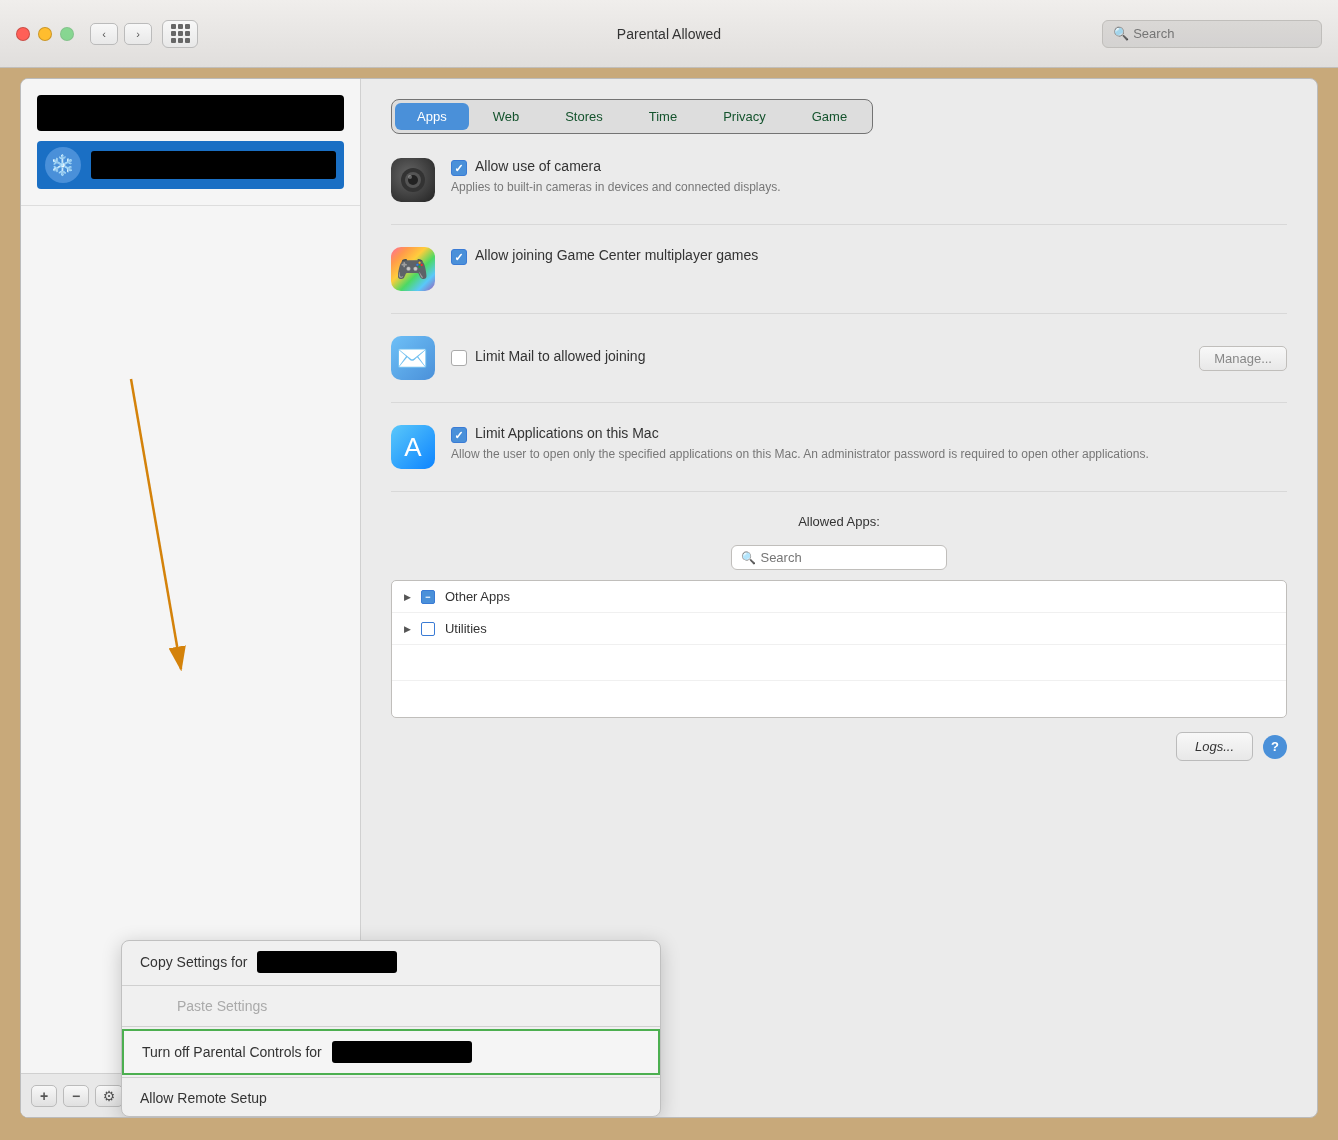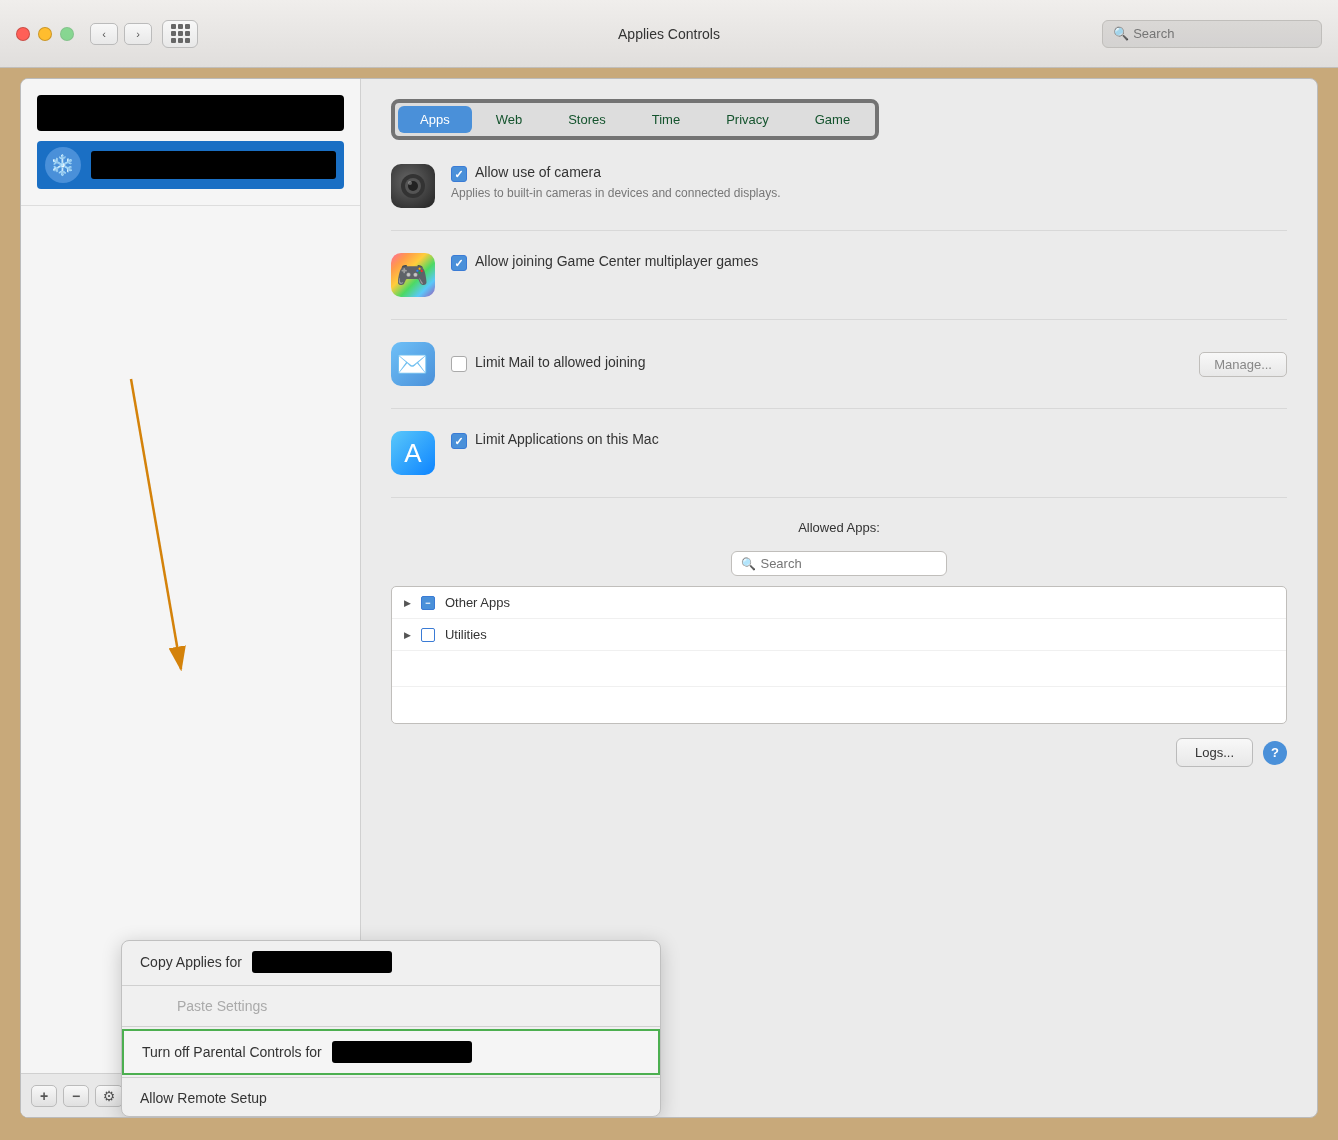--- a/index.html
+++ b/index.html
@@ -269,21 +269,21 @@
       overflow-y: auto;
       position: relative;
     }
 
     
     .tabs {
       display: flex;
       gap: 2px;
       margin-bottom: 24px;
       background: #ddd;
-      border: 4px solid #737373;
+      border: 1px solid #737373;
       border-radius: 8px;
       padding: 3px;
       width: fit-content;
     }
     .tab {
       padding: 6px 22px;
       font-size: 13px;
       color: #14532d;
       border-radius: 6px;
       cursor: pointer;
@@ -478,20 +478,21 @@
       gap: 10px;
     }
     .logs-btn {
       background: linear-gradient(to bottom, #f8f8f8, #e8e8e8);
       border: 1px solid #bbb;
       border-radius: 6px;
       padding: 6px 18px;
       font-size: 13px;
       color: #333;
       cursor: pointer;
+      font-style: italic;
     }
     .help-btn {
       width: 24px;
       height: 24px;
       background: #4a90d9;
       border-radius: 50%;
       color: white;
       display: flex;
       align-items: center;
       justify-content: center;
@@ -520,21 +521,21 @@
         <div class="grid-dot"></div>
         <div class="grid-dot"></div>
       <div class="grid-dot"></div>
         <div class="grid-dot"></div>
         <div class="grid-dot"></div>
       <div class="grid-dot"></div>
         <div class="grid-dot"></div>
         <div class="grid-dot"></div>
     </div>
   </div>
-  <div class="window-title">Applies Controls</div>
+  <div class="window-title">Parental Allowed</div>
   <div class="search-bar">
     <span style="color:#999;font-size:13px;">🔍</span>
     <input type="text" placeholder="Search" style="">
   </div>
 </div>
 
 <div class="main-window">
 
   <div class="sidebar">
     <div class="sidebar-user-top">
@@ -557,21 +558,21 @@
     </div>
 
     <div class="sidebar-bottom-bar">
       <div class="bottom-btn">+</div>
       <div class="bottom-btn">−</div>
       <div class="gear-btn">⚙</div>
     </div>
 
     <div class="context-menu">
       <div class="context-item">
-        <span>Copy Applies for</span>
+        <span>Copy Settings for</span>
         <span class="context-name-block"></span>
       </div>
       <div class="context-divider"></div>
       <div class="context-item disabled">
         <span>Paste Settings</span>
       </div>
       <div class="context-divider"></div>
       <div class="context-item highlighted" style="border:2px solid #4caf50; background:#f5f5f5;">
         <span>Turn off Parental Controls for</span>
         <span class="context-name-block"></span>
@@ -645,20 +646,21 @@
       <div class="app-icon icon-appstore" style="background:linear-gradient(135deg,#5ac8fa,#0d84ff); border-radius:10px;">
         <span style="font-size:26px; color:white;">A</span>
       </div>
       <div class="setting-content">
         <label class="checkbox-label">
           <div class="checkbox checked">
             <span class="checkmark">✓</span>
           </div>
           <span class="setting-title">Limit Applications on this Mac</span>
         </label>
+        <div class="setting-desc">Allow the user to open only the specified applications on this Mac. An administrator password is required to open other applications.</div>
       </div>
     </div>
 
     <div class="allowed-apps-section">
       <div class="allowed-apps-header">
         <span class="allowed-label">Allowed Apps:</span>
         <div class="app-search">
           <span style="color:#999;font-size:12px;">🔍</span>
           <input type="text" placeholder="Search" style="">
         </div>

